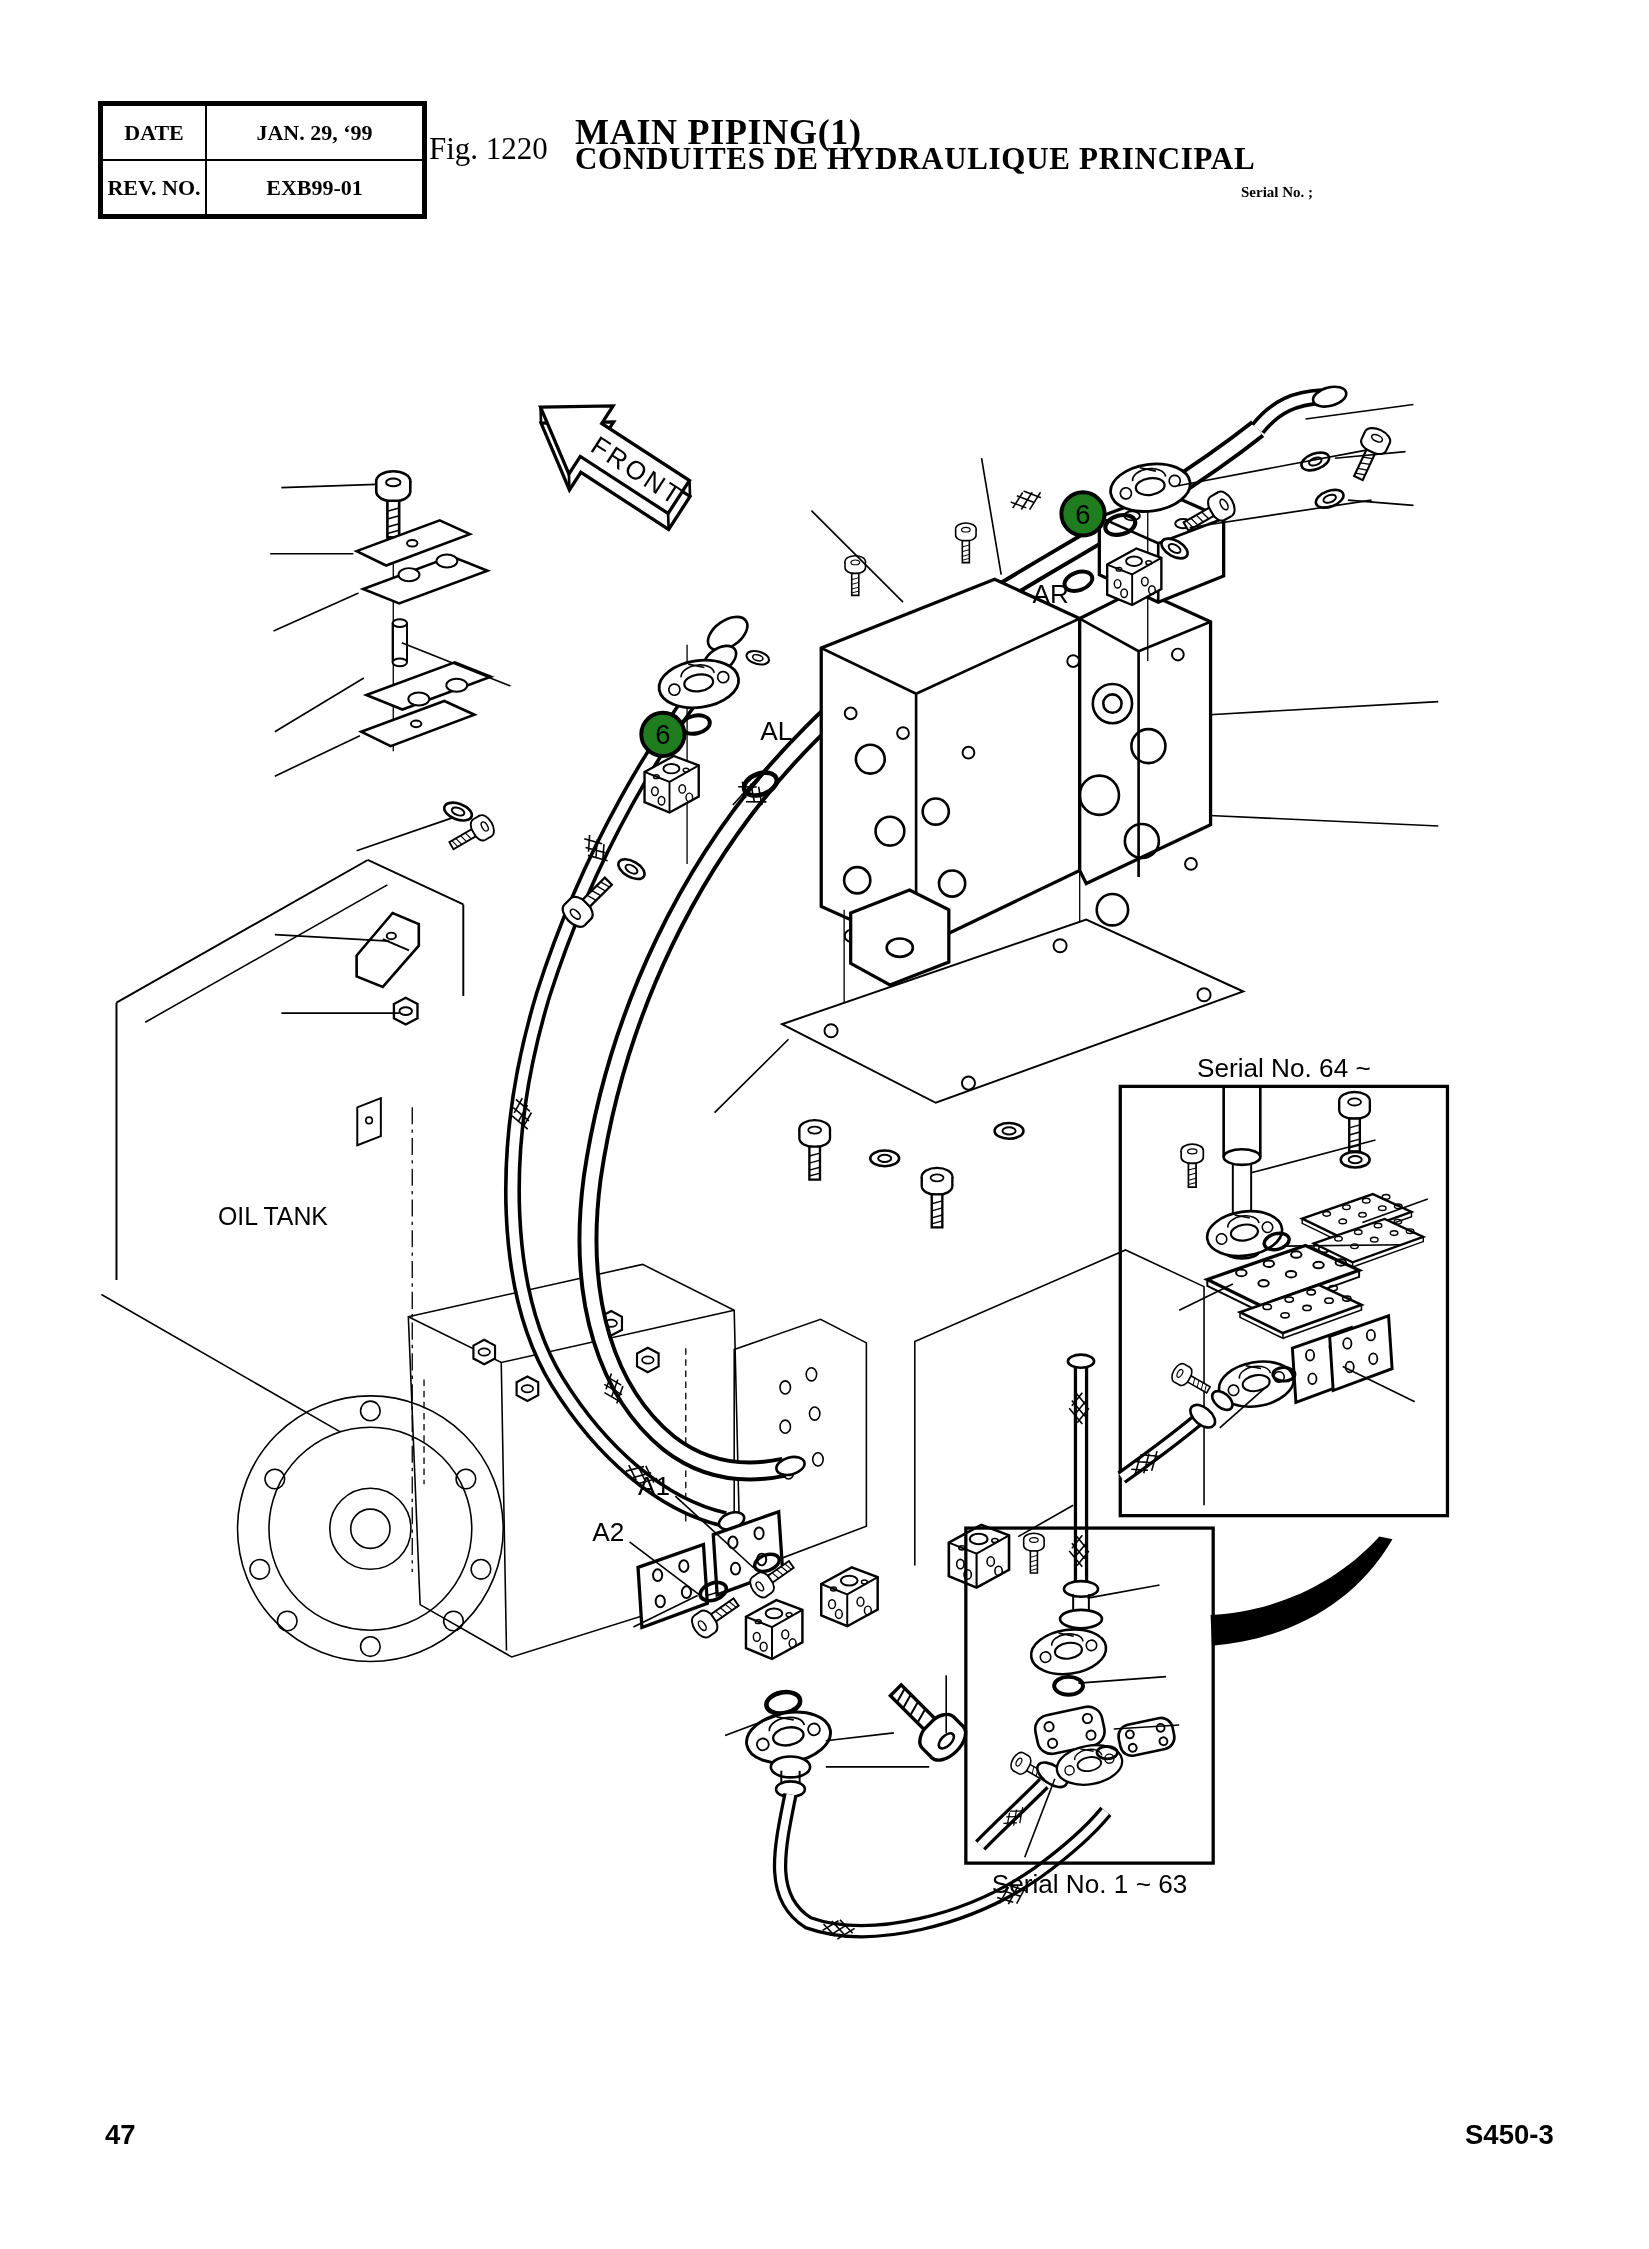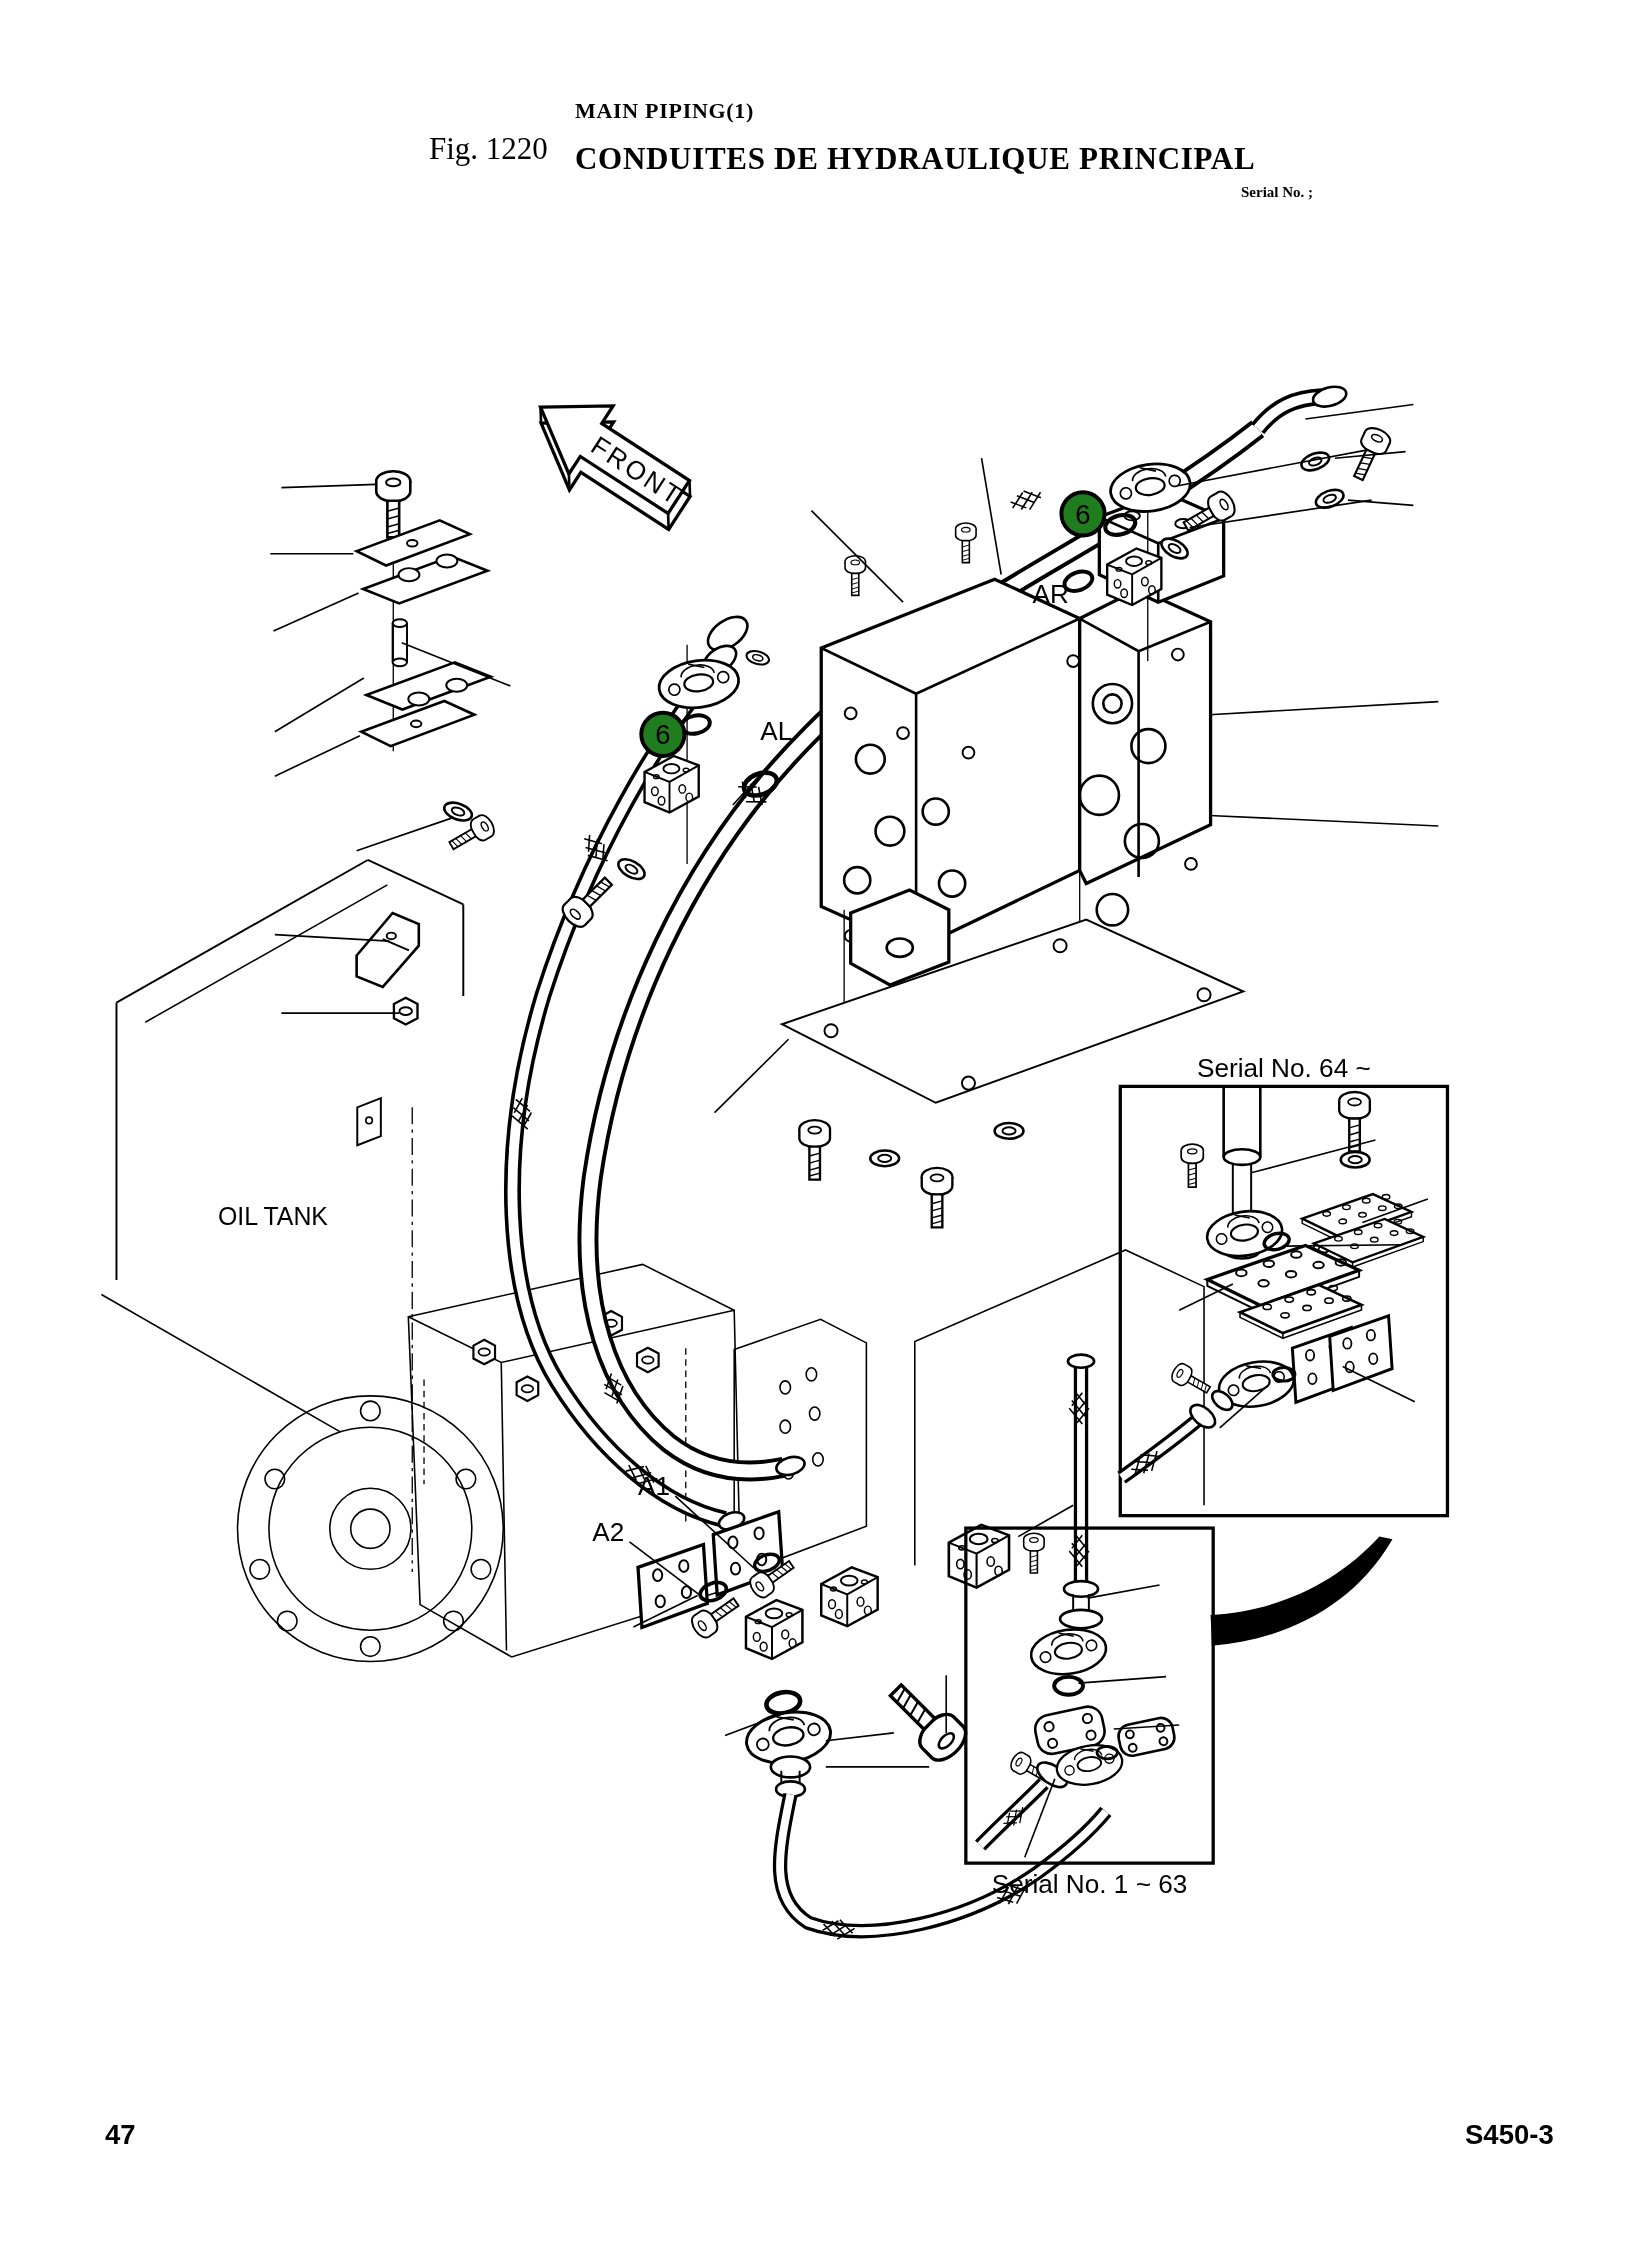--- a/index.html
+++ b/index.html
@@ -7,21 +7,21 @@
         font-family:"Liberation Serif", serif;color:#000;}
   .abs{position:absolute;}
   
   .revtable{position:absolute;left:98px;top:101px;border-collapse:collapse;
             border:5.2px solid #000;}
   .revtable td{border:2px solid #000;text-align:center;vertical-align:middle;
                font-weight:700;font-size:22px;padding:0;}
   .revtable td.c1{width:102px;height:53px;}
   .revtable td.c2{width:215px;height:53px;}
   .figlbl{left:429px;top:131px;font-weight:400;font-size:31px;}
-  .t1{left:575px;top:98px;font-weight:700;font-size:22px;letter-spacing:0.7px;}
+  .t1{left:575px;top:111px;font-weight:700;font-size:36px;letter-spacing:0.7px;}
   .t2{left:575px;top:141px;font-weight:700;font-size:31px;letter-spacing:0.7px;}
   .serialnote{left:1241px;top:184px;font-weight:700;font-size:15px;}
   .sans{font-family:"Liberation Sans", sans-serif;}
   .pgnum{left:105px;top:2119px;font-weight:700;font-size:27.5px;}
   .doccode{left:1465px;top:2119px;font-weight:700;font-size:27.5px;}
   
   svg text{font-family:"Liberation Sans", sans-serif;fill:#000;}
   .f5{fill:#fff;stroke:#000;stroke-width:5;}
   .f4{fill:#fff;stroke:#000;stroke-width:4;}
   .f3{fill:#fff;stroke:#000;stroke-width:3;}
@@ -34,20 +34,32 @@
   .hBo{fill:none;stroke:#000;stroke-width:26;}
   .hBi{fill:none;stroke:#fff;stroke-width:15;}
   .hCo{fill:none;stroke:#000;stroke-width:22;}
   .hCi{fill:none;stroke:#fff;stroke-width:12;}
 </style>
 </head>
 <body>
 
 <div class="page">
 
+  <table class="revtable">
+    <tbody>
+        <tr>
+      <td class="c1">DATE</td>
+      <td class="c2">JAN. 29, ‘99</td>
+    </tr>
+    <tr>
+      <td class="c1">REV. NO.</td>
+      <td class="c2">EXB99-01</td>
+    </tr>
+  </tbody>
+    </table>
   <div class="abs figlbl">Fig. 1220</div>
   <div class="abs t1">MAIN PIPING(1)</div>
   <div class="abs t2">CONDUITES DE HYDRAULIQUE PRINCIPAL</div>
   <div class="abs serialnote">Serial No. ;</div>
 
   <svg class="abs" width="1649" height="2250" viewBox="0 0 2520 3438">
     <defs>
       <path id="arrowface" d="M0,0 L92,-62 L92,-30 L252,-30 L252,30 L92,30 L92,62 Z"></path>
       <g id="bolt">
         <ellipse cx="0" cy="0" rx="26" ry="15" class="f4"></ellipse>

